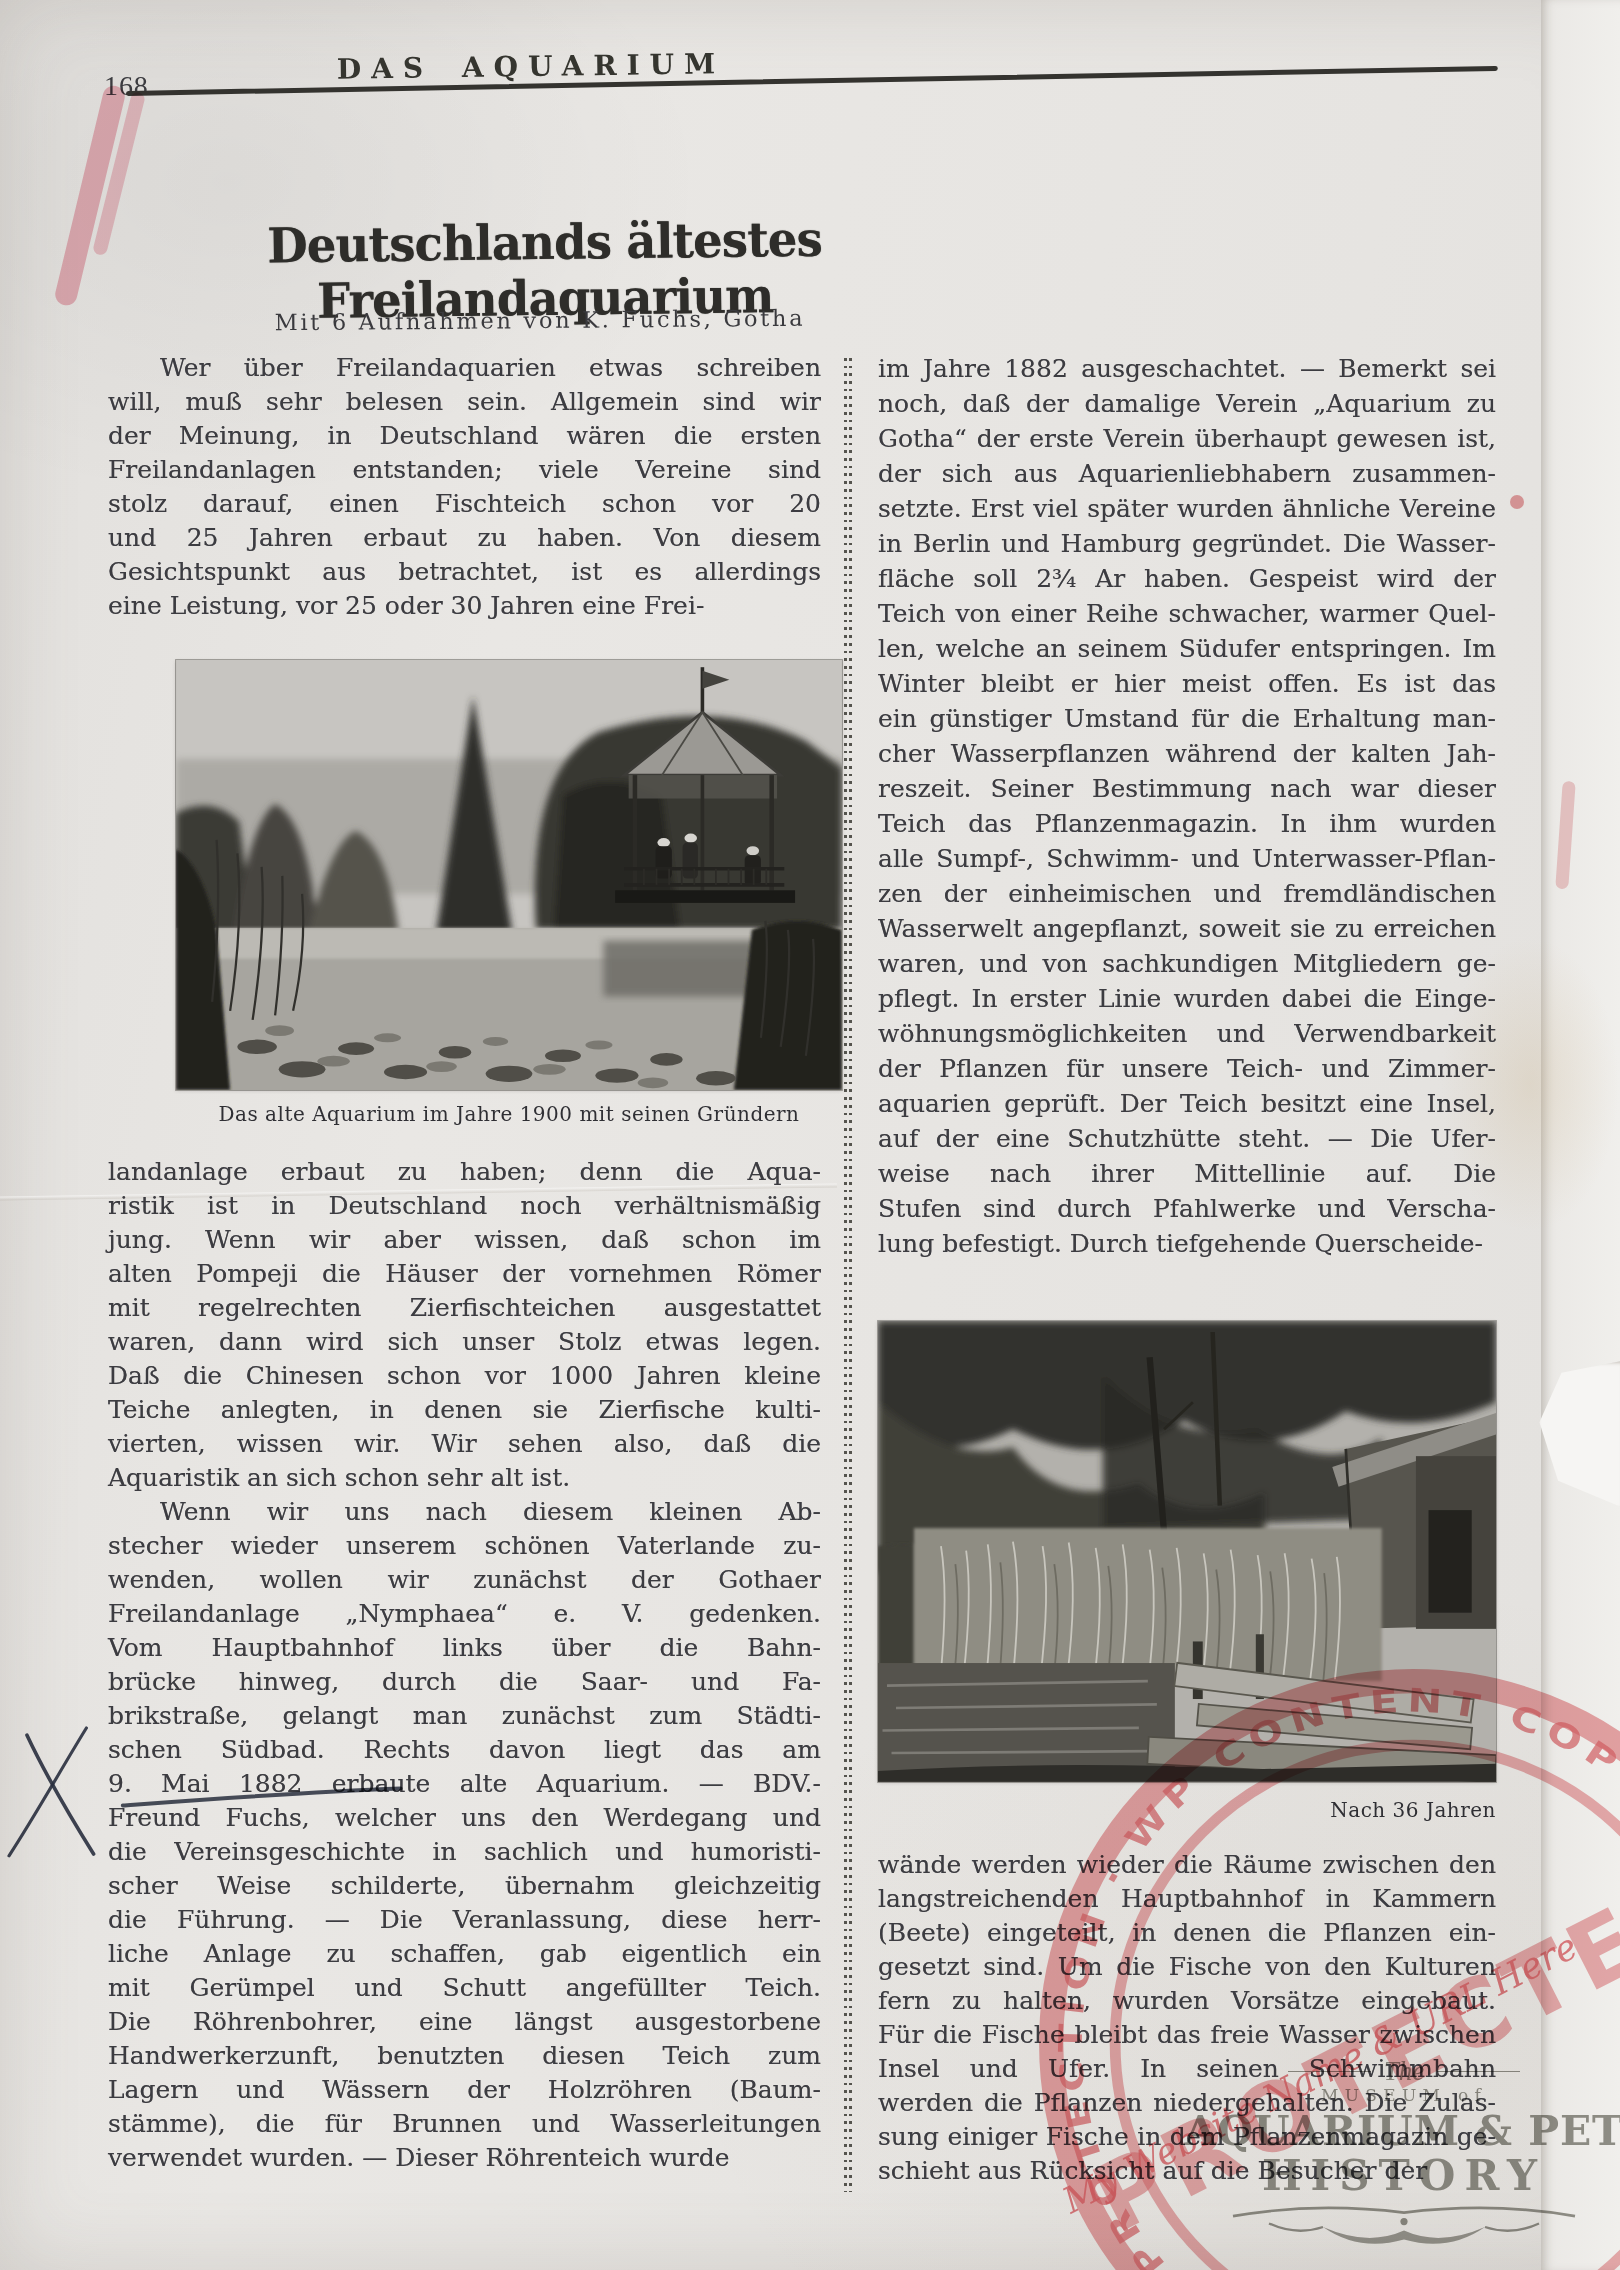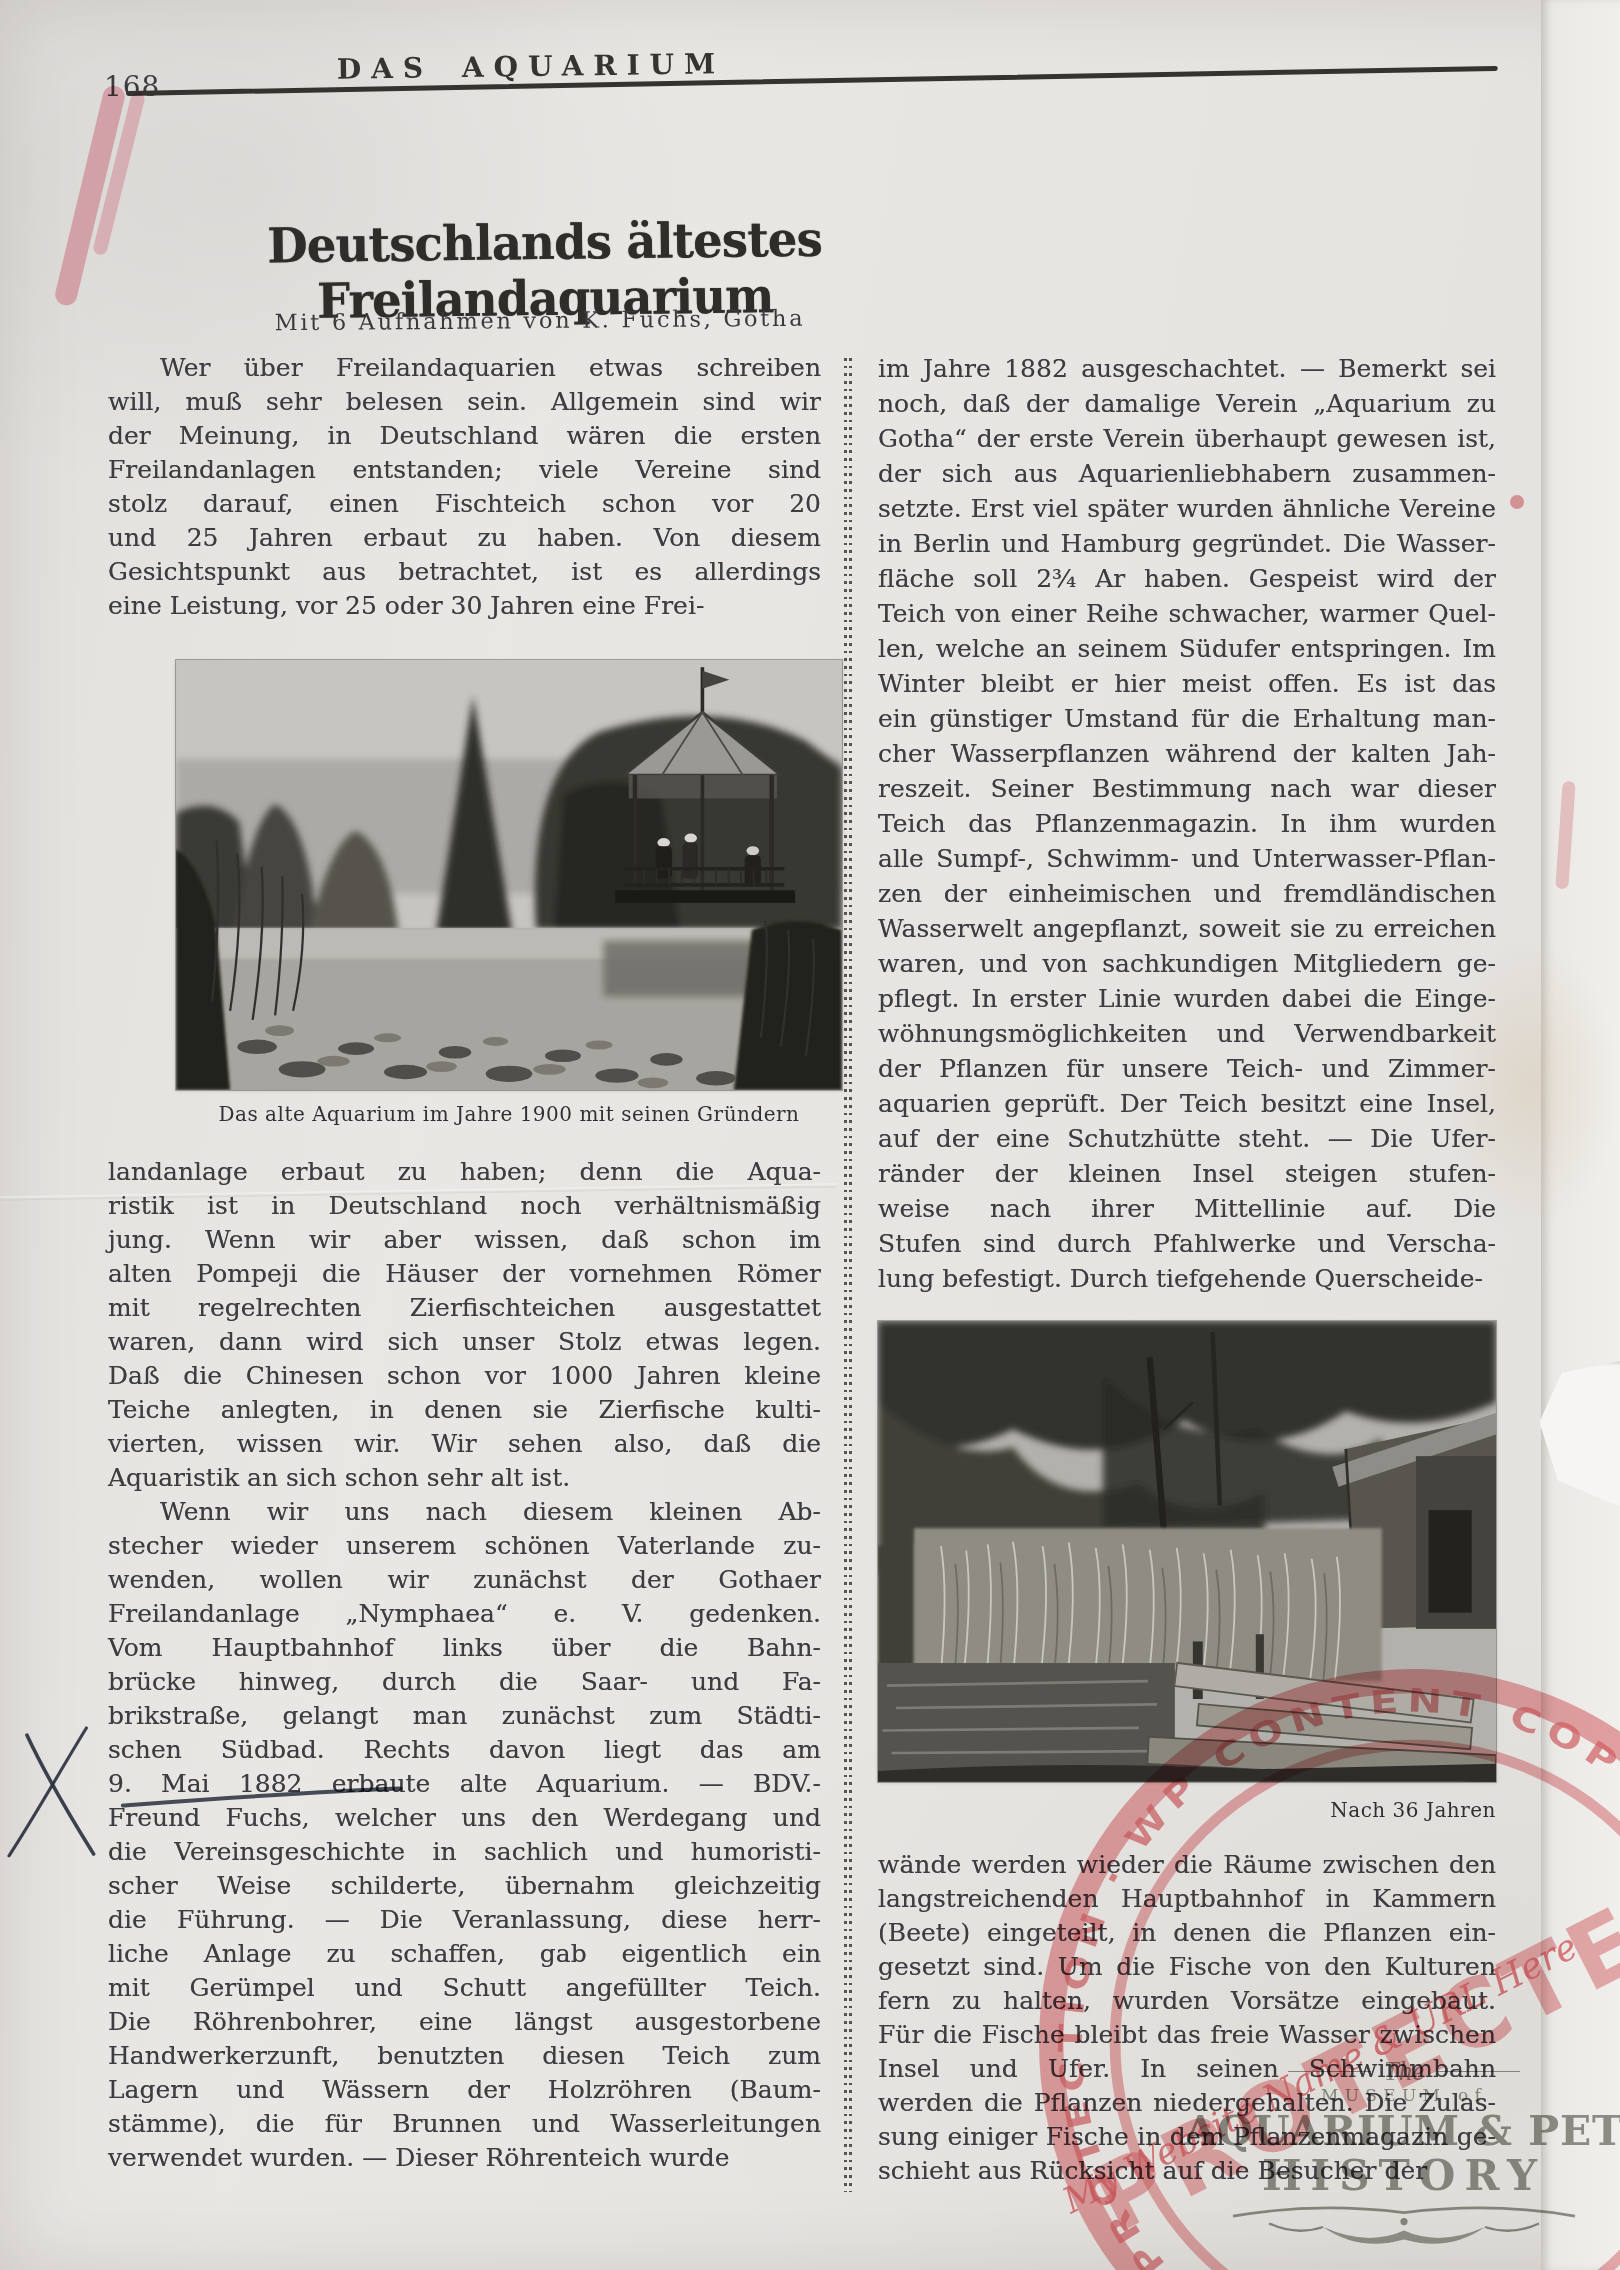--- a/index.html
+++ b/index.html
@@ -7,21 +7,21 @@
     position:relative;width:1620px;height:2271px;overflow:hidden;
     background:
       radial-gradient(ellipse 810px 540px at 14% 8%, rgba(0,0,0,0.045), transparent 60%),
       radial-gradient(ellipse 1080px 720px at 85% 90%, rgba(120,100,70,0.05), transparent 65%),
       linear-gradient(100deg, #e2e0dd 0%, #e9e7e4 30%, #e6e4e1 70%, #e3e1de 100%);
     box-shadow: inset 0 0 81px rgba(110,100,88,0.20);
     font-family:"DejaVu Serif", serif;color:#3a3a40;
   }
   .abs{position:absolute;}
   
-  .pagenum{left:104px;top:70px;font-size:28px;letter-spacing:0.9px;color:#3c3c40;}
+  .pagenum{left:104px;top:70px;font-size:28px;letter-spacing:0.9px;color:#3c3c40;font-family:Liberation Serif, serif;}
   .journal{left:0;top:50px;width:1062px;text-align:center;font-size:28px;font-weight:bold;
            letter-spacing:10px;word-spacing:9px;color:#35352f;transform:rotate(-0.8deg);}
   .hrule{left:126px;top:91px;width:1372px;height:4.5px;background:#34332f;border-radius:2.7px;
          transform:rotate(-1.05deg);transform-origin:left center;}
   
   .title{left:95px;top:214px;width:900px;text-align:center;font-size:48px;font-weight:bold;
          color:#2e2d2a;transform:rotate(-0.7deg) scaleX(0.97);letter-spacing:-0.9px;
          text-shadow:0 0 0.9px rgba(40,40,35,.7);}
   .byline{left:225px;top:307px;width:630px;text-align:center;font-size:22.5px;letter-spacing:2.7px;
           color:#3a3a3e;transform:rotate(-0.5deg);}
@@ -254,21 +254,20 @@
       <div class="tl">Teich das Pflanzenmagazin. In ihm wurden</div>
       <div class="tl">alle Sumpf-, Schwimm- und Unterwasser-Pflan-</div>
       <div class="tl">zen der einheimischen und fremdländischen</div>
       <div class="tl">Wasserwelt angepflanzt, soweit sie zu erreichen</div>
       <div class="tl">waren, und von sachkundigen Mitgliedern ge-</div>
       <div class="tl">pflegt. In erster Linie wurden dabei die Einge-</div>
       <div class="tl">wöhnungsmöglichkeiten und Verwendbarkeit</div>
       <div class="tl">der Pflanzen für unsere Teich- und Zimmer-</div>
       <div class="tl">aquarien geprüft. Der Teich besitzt eine Insel,</div>
       <div class="tl">auf der eine Schutzhütte steht. — Die Ufer-</div>
-      <div class="tl">ränder der kleinen Insel steigen stufen-</div>
       <div class="tl">weise nach ihrer Mittellinie auf. Die</div>
       <div class="tl">Stufen sind durch Pfahlwerke und Verscha-</div>
       <div class="tl tl-last">lung befestigt. Durch tiefgehende Querscheide-</div>
     </div>
 
   <div class="abs photo" style="left:878px;top:1321px;width:618px;height:461px;">
     <svg width="618" height="461" viewBox="0 0 687 512">
       <defs>
           <filter id="b2">
             <feGaussianBlur stdDeviation="4"></feGaussianBlur>

